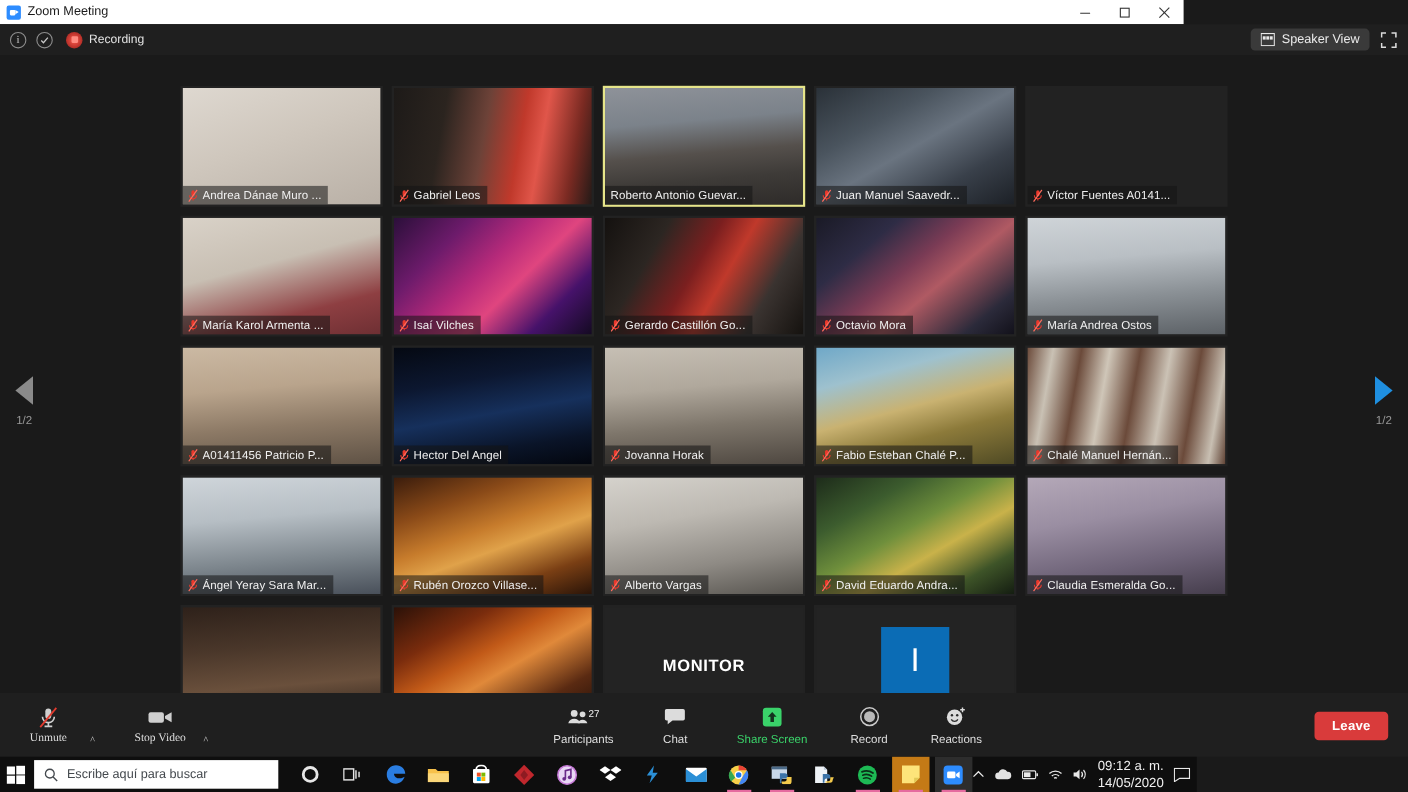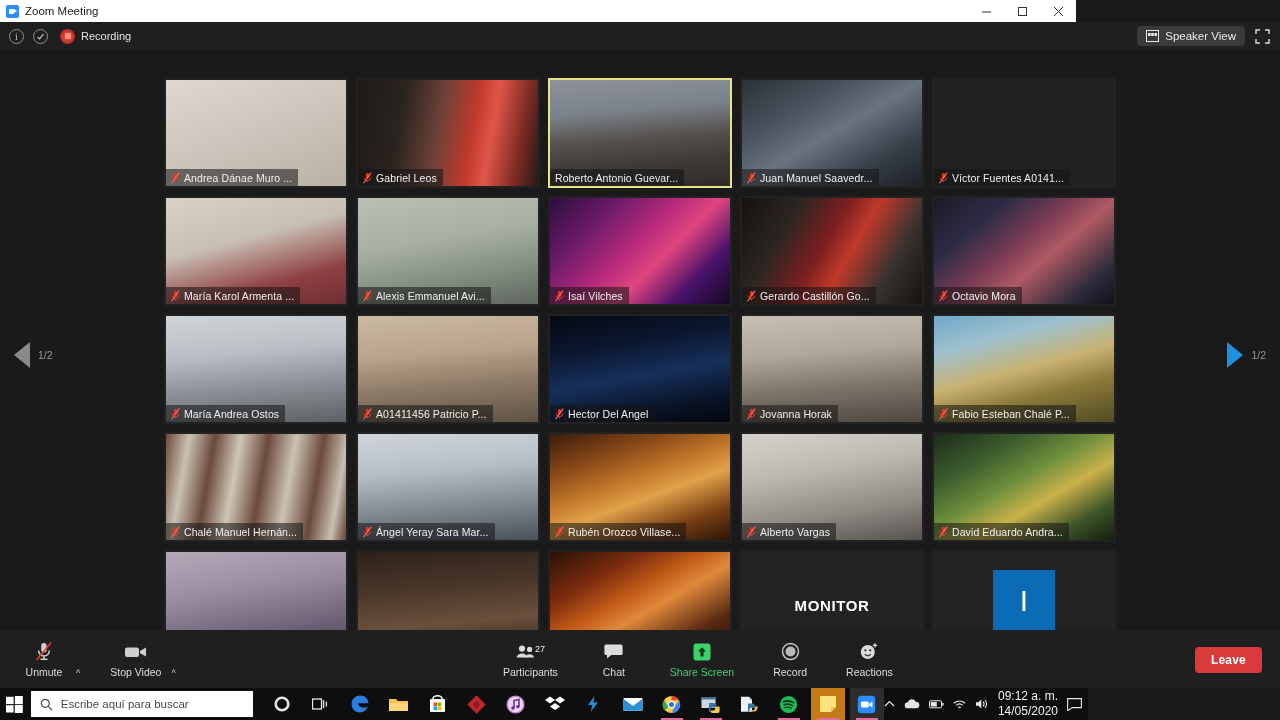--- a/index.html
+++ b/index.html
@@ -103,21 +103,21 @@
     letter-spacing: 0.6px;
   }
   .avatar-tile { background: #232323; display: flex; align-items: center; justify-content: center; }
   .avatar-sq {
     width: 62px; height: 62px; background: #0b6cb5; color: #fff;
     display: flex; align-items: center; justify-content: center;
     font-size: 30px; font-weight: 300; margin-top: -8px;
   }
 
   
-  .pager { position: absolute; top: 292px; display: flex; align-items: center; gap: 8px; }
+  .pager { position: absolute; top: 292px; display: flex; flex-direction: column; align-items: center; gap: 8px; }
   .pager.left { left: 14px; }
   .pager.right { right: 14px; }
   .arrow-l { width: 0; height: 0; border-top: 13px solid transparent; border-bottom: 13px solid transparent; border-right: 16px solid #8a8a8a; }
   .arrow-r { width: 0; height: 0; border-top: 13px solid transparent; border-bottom: 13px solid transparent; border-left: 16px solid #1f8fe0; }
   .pglabel { font-size: 10.5px; color: #999; }
 
   
   .controls {
     position: absolute; top: 630px; left: 0; width: 1280px; height: 58px;
     background: #1f1f1f; display: flex; align-items: center;
@@ -126,21 +126,21 @@
     display: flex; flex-direction: column; align-items: center; justify-content: center;
     min-width: 56px; padding: 0 6px; color: #e2e2e2; position: relative;
   }
   .ctl .icon { height: 22px; display: flex; align-items: center; justify-content: center; }
   .ctl .lbl { font-size: 10.5px; margin-top: 3px; color: #dedede; white-space: nowrap; }
   .ctl.green .lbl { color: #3ad36a; }
   .caret {
     font-size: 9px; color: #d0d0d0; align-self: flex-end; margin-left: -2px; margin-top: 2px;
     line-height: 1;
   }
-  .ctl-left { display: flex; align-items: center; margin-left: 16px; gap: 6px; }
+  .ctl-left { display: flex; align-items: center; margin-left: 16px; gap: 12px; font-family: Liberation Serif, serif; }
   .ctl-center { position: absolute; left: 497px; display: flex; align-items: flex-start; gap: 22px; }
   .leave-btn {
     position: absolute; right: 18px; top: 17px;
     background: #d93b3b; color: #ffffff; font-size: 12px;
     padding: 6px 16px; border-radius: 4px; font-weight: bold; letter-spacing: .2px;
   }
 
   
   .taskbar {
     position: absolute; top: 688px; left: 0; width: 1088px; height: 32px;
@@ -291,32 +291,20 @@
         <div class="tile">
           <div class="tile-bg" style="background: linear-gradient(165deg, rgb(217, 210, 200) 0%, rgb(200, 191, 179) 40%, rgb(142, 63, 66) 75%, rgb(110, 47, 51) 100%);"></div>
           <div class="namebar">
             <svg class="mic-muted" viewBox="0 0 9 12">
               <rect x="3" y="1" width="3" height="5.6" rx="1.5" fill="#e8382b"></rect>
               <path d="M1.4,5.6 a3.1,3.1 0 0 0 6.2,0" fill="none" stroke="#e8382b" stroke-width="1"></path>
               <line x1="4.5" y1="8.6" x2="4.5" y2="10.2" stroke="#e8382b" stroke-width="1"></line>
               <line x1="0.6" y1="11.3" x2="8.2" y2="0.6" stroke="#ff6d5e" stroke-width="1.1"></line>
             </svg>
             <span class="nm">María Karol Armenta ...</span>
-          </div>
-        </div>
-        <div class="tile">
-          <div class="tile-bg" style="background: linear-gradient(170deg, rgb(185, 192, 180) 0%, rgb(167, 176, 163) 40%, rgb(132, 142, 130) 70%, rgb(94, 102, 93) 100%);"></div>
-          <div class="namebar">
-            <svg class="mic-muted" viewBox="0 0 9 12">
-              <rect x="3" y="1" width="3" height="5.6" rx="1.5" fill="#e8382b"></rect>
-              <path d="M1.4,5.6 a3.1,3.1 0 0 0 6.2,0" fill="none" stroke="#e8382b" stroke-width="1"></path>
-              <line x1="4.5" y1="8.6" x2="4.5" y2="10.2" stroke="#e8382b" stroke-width="1"></line>
-              <line x1="0.6" y1="11.3" x2="8.2" y2="0.6" stroke="#ff6d5e" stroke-width="1.1"></line>
-            </svg>
-            <span class="nm">Alexis Emmanuel Avi...</span>
           </div>
         </div>
         <div class="tile">
           <div class="tile-bg" style="background: linear-gradient(135deg, rgb(43, 15, 58) 0%, rgb(109, 27, 107) 25%, rgb(182, 42, 122) 45%, rgb(224, 69, 127) 60%, rgb(70, 18, 106) 80%, rgb(20, 10, 34) 100%);"></div>
           <div class="namebar">
             <svg class="mic-muted" viewBox="0 0 9 12">
               <rect x="3" y="1" width="3" height="5.6" rx="1.5" fill="#e8382b"></rect>
               <path d="M1.4,5.6 a3.1,3.1 0 0 0 6.2,0" fill="none" stroke="#e8382b" stroke-width="1"></path>
               <line x1="4.5" y1="8.6" x2="4.5" y2="10.2" stroke="#e8382b" stroke-width="1"></line>
               <line x1="0.6" y1="11.3" x2="8.2" y2="0.6" stroke="#ff6d5e" stroke-width="1.1"></line>

